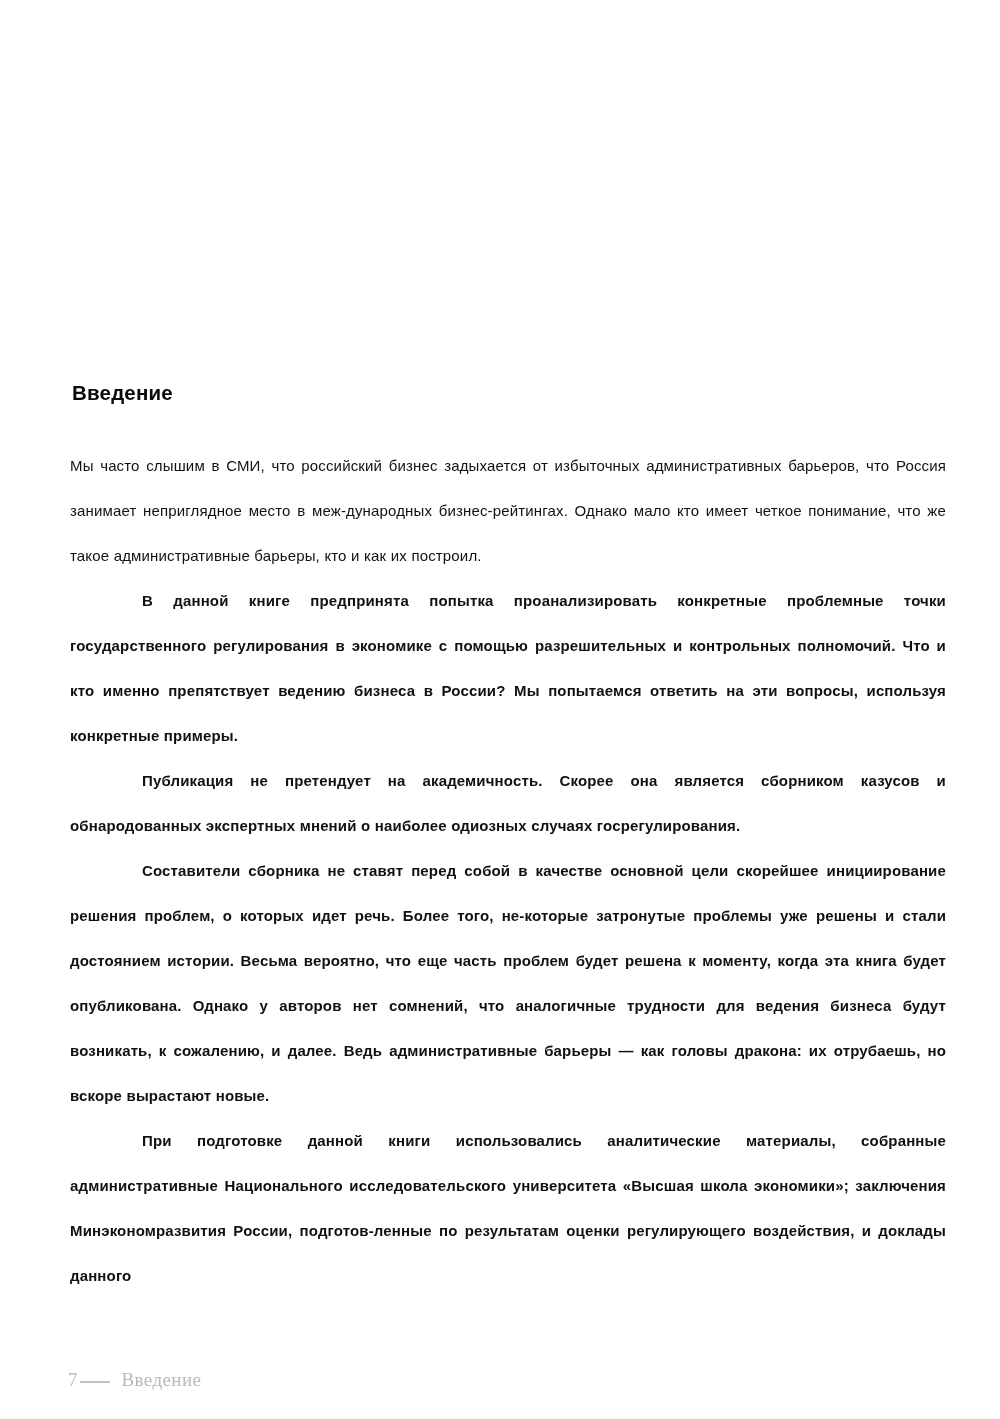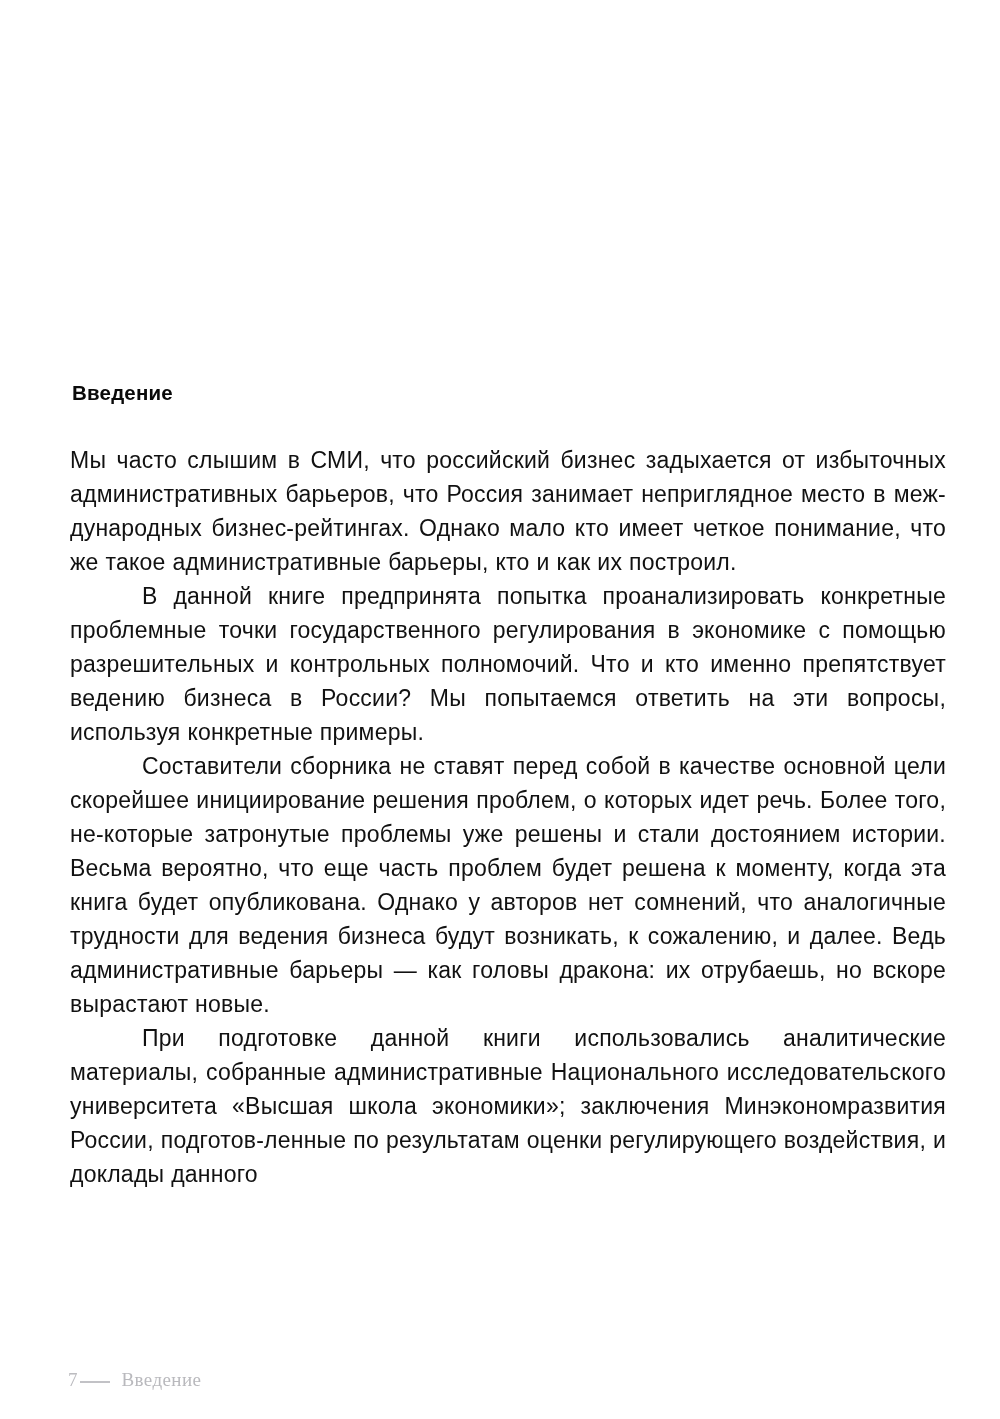--- a/index.html
+++ b/index.html
@@ -49,33 +49,34 @@
   .body-text {
     position: absolute;
     top: 443px;
     left: 0;
     width: 876px;
   }
 
   .para {
     margin: 0 0 0 0;
     padding: 0;
-    font-size: 23px;
-    line-height: 34px;
+    font-size: 15px;
+    line-height: 45px;
     text-align: justify;
     text-justify: inter-word;
     color: #111111;
     letter-spacing: 0.01em;
     word-spacing: 0.01em;
     -webkit-hyphens: none;
     hyphens: none;
   }
 
   .para.indent {
     text-indent: 72px;
+    font-weight: bold;
   }
 
   
   .para + .para {
     margin-top: 0;
   }
 
   
   .footer {
     position: absolute;
@@ -122,20 +123,21 @@
 
   <h1 class="chapter-heading">Введение</h1>
 
   <div class="content">
     <div class="body-text">
 
       <p class="para">Мы часто слышим в СМИ, что российский бизнес задыхается от избыточных административных барьеров, что Россия занимает неприглядное место в меж-дународных бизнес-рейтингах. Однако мало кто имеет четкое понимание, что же такое административные барьеры, кто и как их построил.</p>
 
       <p class="para indent">В данной книге предпринята попытка проанализировать конкретные проблемные точки государственного регулирования в экономике с помощью разрешительных и контрольных полномочий. Что и кто именно препятствует ведению бизнеса в России? Мы попытаемся ответить на эти вопросы, используя конкретные примеры.</p>
 
+      <p class="para indent">Публикация не претендует на академичность. Скорее она является сборником казусов и обнародованных экспертных мнений о наиболее одиозных случаях госрегулирования.</p>
 
       <p class="para indent">Составители сборника не ставят перед собой в качестве основной цели скорейшее инициирование решения проблем, о которых идет речь. Более того, не-которые затронутые проблемы уже решены и стали достоянием истории. Весьма вероятно, что еще часть проблем будет решена к моменту, когда эта книга будет опубликована. Однако у авторов нет сомнений, что аналогичные трудности для ведения бизнеса будут возникать, к сожалению, и далее. Ведь административные барьеры — как головы дракона: их отрубаешь, но вскоре вырастают новые.</p>
 
 
       <p class="para indent">При подготовке данной книги использовались аналитические материалы, собранные административные Национального исследовательского университета «Высшая школа экономики»; заключения Минэкономразвития России, подготов-ленные по результатам оценки регулирующего воздействия, и доклады данного</p>
 
     </div>
   </div>
 
   <div class="footer">

